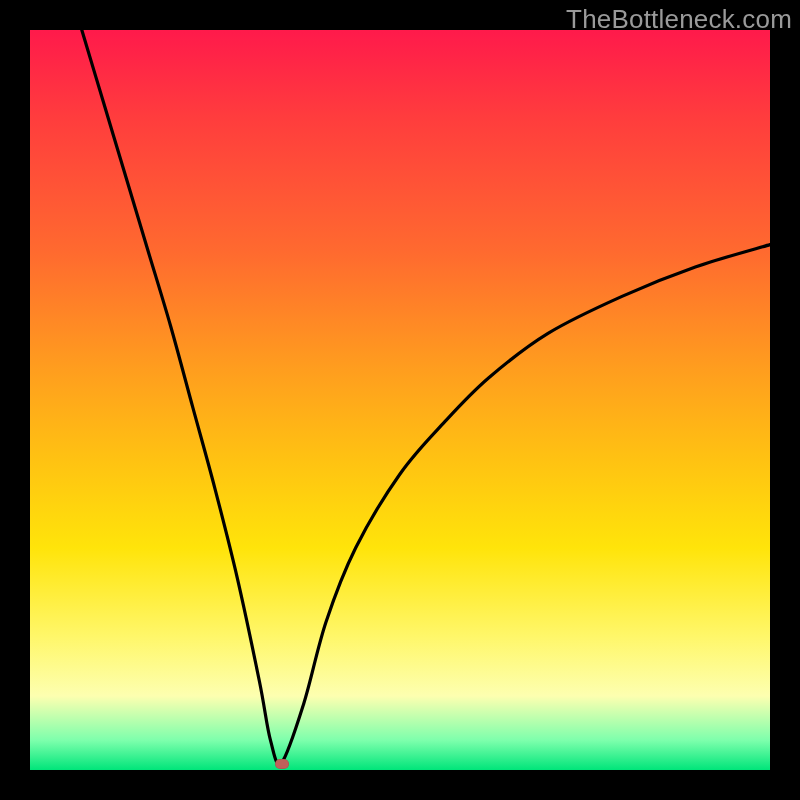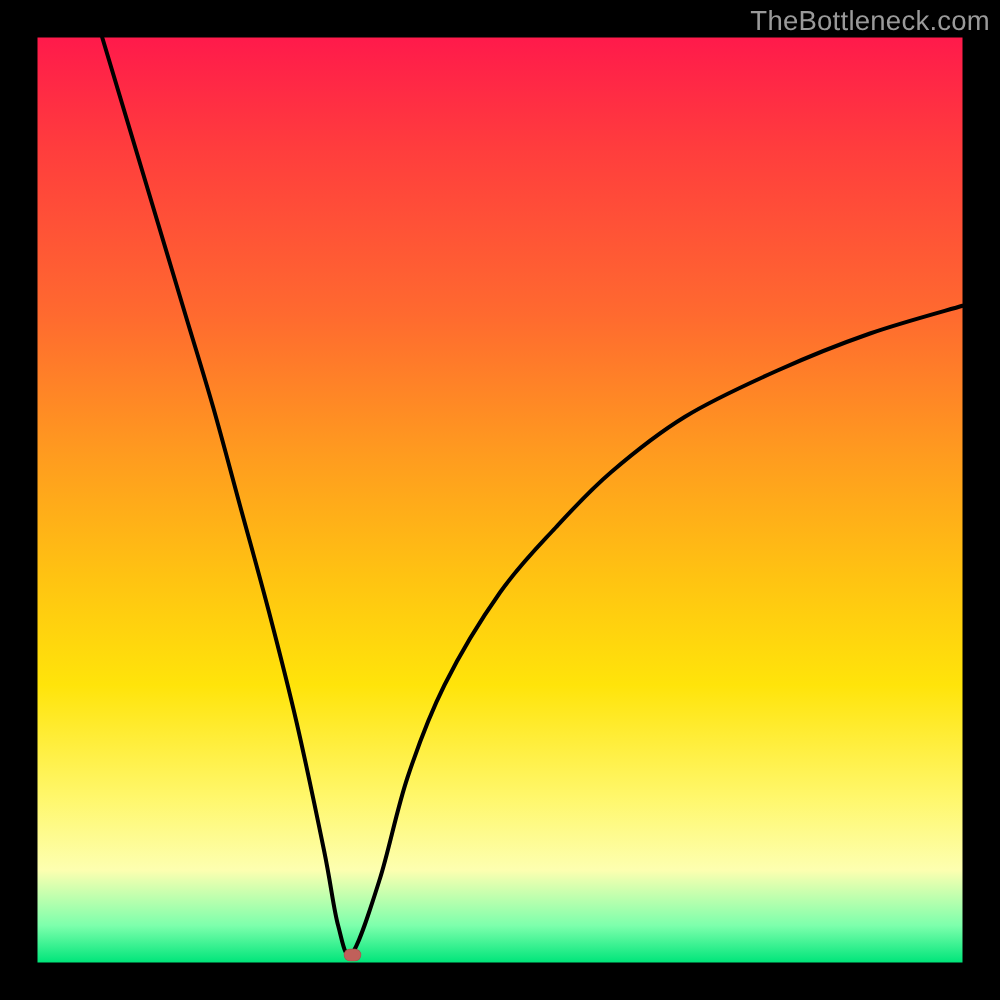--- a/index.html
+++ b/index.html
@@ -36,21 +36,21 @@
       #fdffb0 90%,
       #7dffac 96%,
       #00e57a 100%
     );
   }
   .watermark {
     position: absolute;
     top: 4px;
     right: 8px;
     color: #9a9a9a;
-    font-size: 22px;
+    font-size: 26px;
     letter-spacing: 0.2px;
     font-weight: 500;
     user-select: none;
   }
   svg.curve {
     position: absolute;
     left: 0;
     top: 0;
     width: 740px;
     height: 740px;

